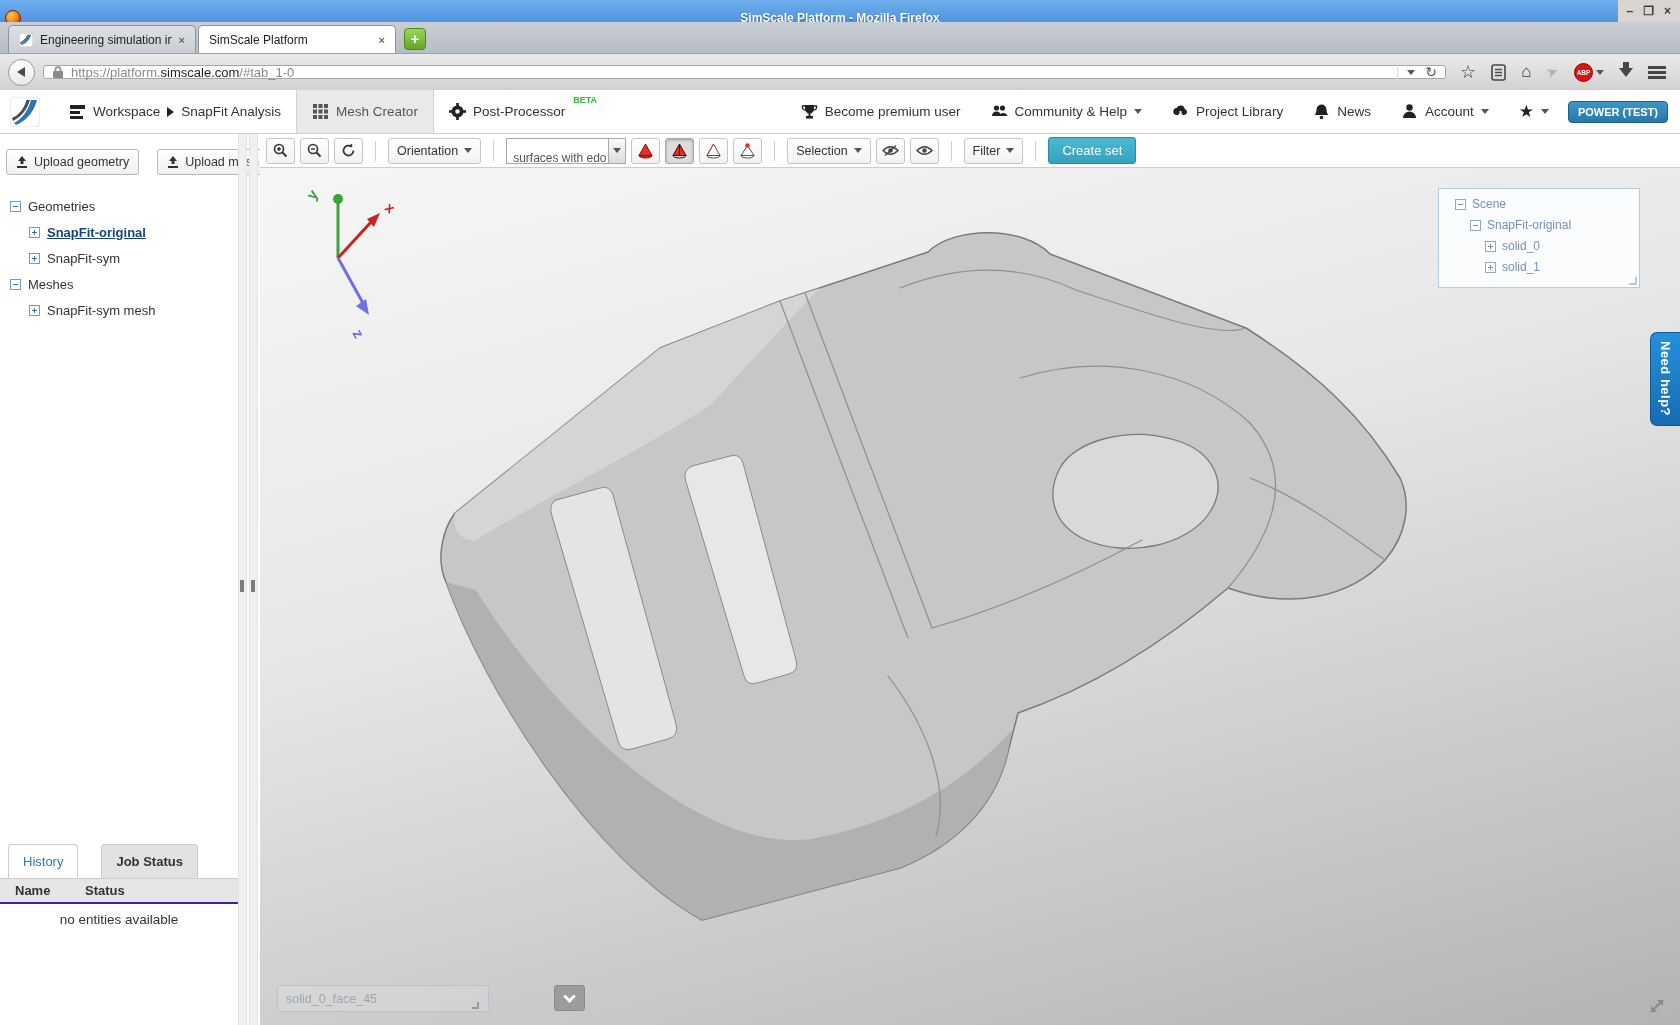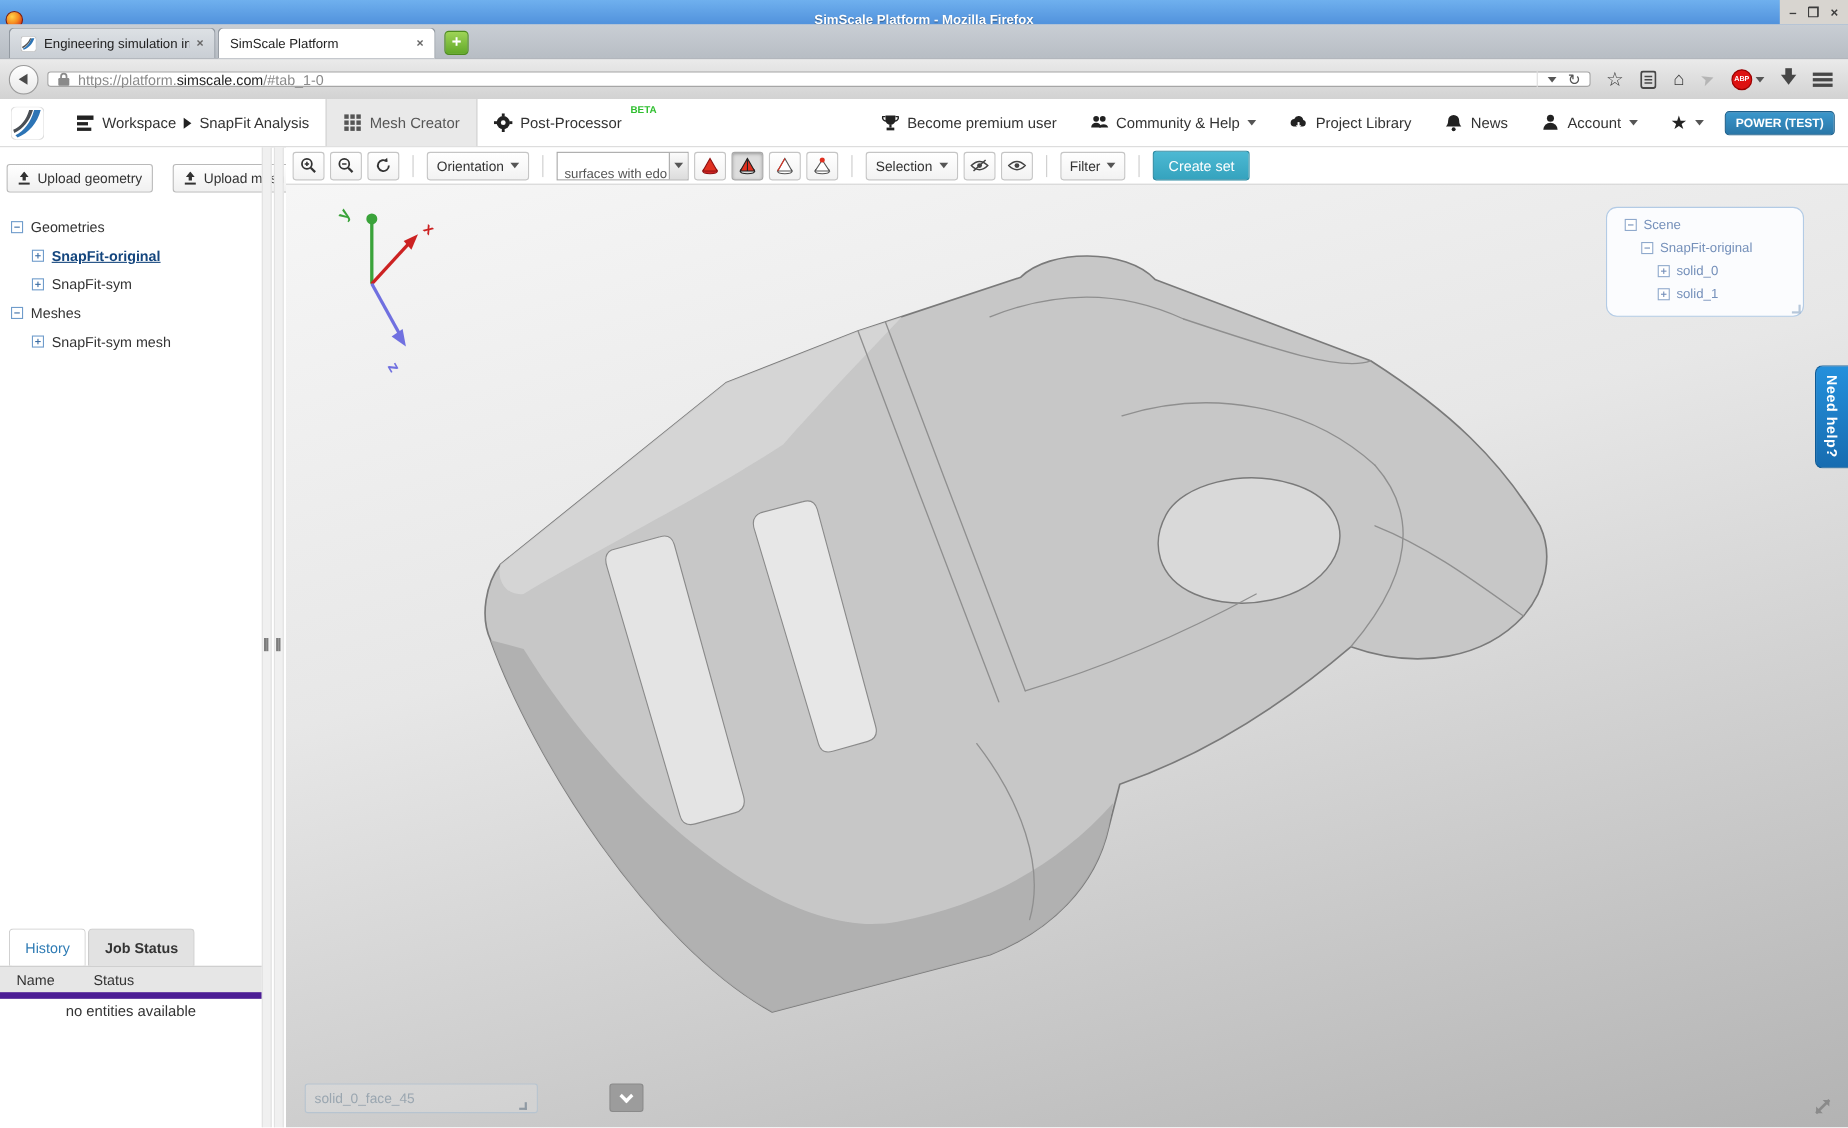--- a/index.html
+++ b/index.html
@@ -77,26 +77,26 @@
   .btn { background:linear-gradient(#fff,#f0f0f0); border:1px solid #b9b9b9; border-radius:3px;
     font-size:12.5px; color:#333; padding:5px 9px; display:flex; align-items:center; gap:6px; white-space:nowrap; }
   .tree { padding:16px 8px 0 10px; font-size:13px; color:#333; }
   .tree-row { display:flex; align-items:center; gap:7px; margin:0 0 11px 0; }
   .tree-row.lvl1 { padding-left:19px; }
   .pm { width:11px; height:11px; border:1px solid #6f9ccb; background:#fff; position:relative; flex:0 0 auto; }
   .pm::before { content:""; position:absolute; left:2px; top:4px; width:5px; height:1px; background:#3c6ea5; }
   .pm.plus::after { content:""; position:absolute; left:4px; top:2px; width:1px; height:5px; background:#3c6ea5; }
   .tree-label.selected { font-weight:bold; color:#14467e; text-decoration:underline; }
 
-  .bottom-tabs { position:absolute; left:0; top:710px; width:238px; display:flex; align-items:flex-end; padding-left:8px; }
+  .bottom-tabs { position:absolute; left:0; top:710px; width:238px; display:flex; align-items:flex-end; padding-left:8px;gap:21px; }
   .btab { padding:9px 14px; font-size:13px; border:1px solid #ccc; border-bottom:none; border-radius:4px 4px 0 0; margin-right:2px; }
   .btab.inactive { background:#fff; color:#2e7bb4; }
   .btab.active { background:#e2e2e2; color:#333; font-weight:bold; }
   .lp-table-head { position:absolute; left:0; top:744px; width:238px; display:flex; background:#e6e6e6;
-    border-top:1px solid #ccc; border-bottom:6px solid #4c1d95; font-weight:normal; font-size:13px; color:#333; padding:4px 0; }
+    border-top:1px solid #ccc; border-bottom:2px solid #4c1d95; font-weight:bold; font-size:13px; color:#333; padding:4px 0; }
   .lp-col-name { width:85px; padding-left:15px; }
   .lp-empty { position:absolute; left:0; top:772px; width:238px; text-align:center; font-size:13.5px; color:#333; padding-top:6px; }
 
   
   .splitter { position:absolute; top:134px; bottom:0; width:9px; background:#f0f0f0; border-left:1px solid #e2e2e2; border-right:1px solid #e2e2e2; }
   .sp1 { left:238px; } .sp2 { left:249px; }
   .grip { position:absolute; top:50%; left:1px; width:3px; height:12px; border-left:2px solid #7d7d7d; border-right:2px solid #7d7d7d; }
 
   
   .viewport { position:absolute; left:260px; top:134px; right:0; bottom:0; }
@@ -111,22 +111,22 @@
   .select-text { flex:1; font-size:12px; color:#555; padding:12px 5px 0 6px; white-space:nowrap; overflow:hidden; }
   .select-arrow { width:17px; border-left:1px solid #a8a8a8; background:linear-gradient(#fbfbfb,#dcdcdc); display:flex; align-items:center; justify-content:center; }
   .create-set-btn { background:linear-gradient(#4cb9d3,#35a3be); border:1px solid #2c8ba3; color:#fff;
     font-size:13px; padding:5px 13px; border-radius:3px; white-space:nowrap; }
 
   .vp-canvas { position:absolute; left:0; top:34px; right:0; bottom:0;
     background:linear-gradient(165deg,#f6f6f6 0%,#e7e7e7 40%,#b3b3b3 100%); overflow:hidden; }
   .model-svg { position:absolute; left:0; top:0; }
   .triad { position:absolute; left:30px; top:5px; }
 
-  .scene-panel { position:absolute; top:20px; right:40px; width:180px; height:100px;
-    background:rgba(252,253,255,.93); border:1px solid #b3cbe5; border-radius:10px;
+  .scene-panel { position:absolute; top:20px; right:40px; width:202px; height:100px;
+    background:rgba(252,253,255,.93); border:1px solid #b3cbe5; border-radius:0;
     padding:8px 0 0 16px; font-size:12px; color:#7590ba; }
   .scene-row { display:flex; align-items:center; gap:6px; margin-bottom:7px; }
   .scene-row .pm { border-color:#8fa9cc; }
   .scene-row .pm::before, .scene-row .pm::after { background:#7590ba; }
   .ind1 { padding-left:15px; } .ind2 { padding-left:30px; }
   .panel-resize { position:absolute; right:2px; bottom:2px; width:8px; height:8px;
     border-right:2px solid #9ab2cc; border-bottom:2px solid #9ab2cc; opacity:.7; }
 
   .need-help { position:absolute; right:0; top:164px; width:30px; height:94px;
     background:linear-gradient(#2490dc,#176cb0); border:1px solid #0f5a94; border-right:none;

